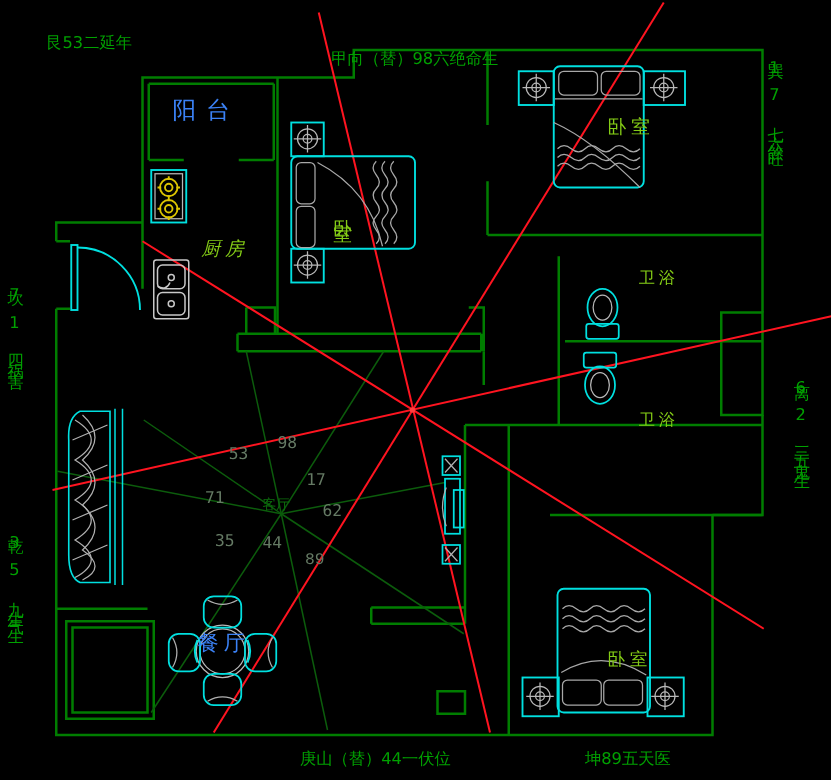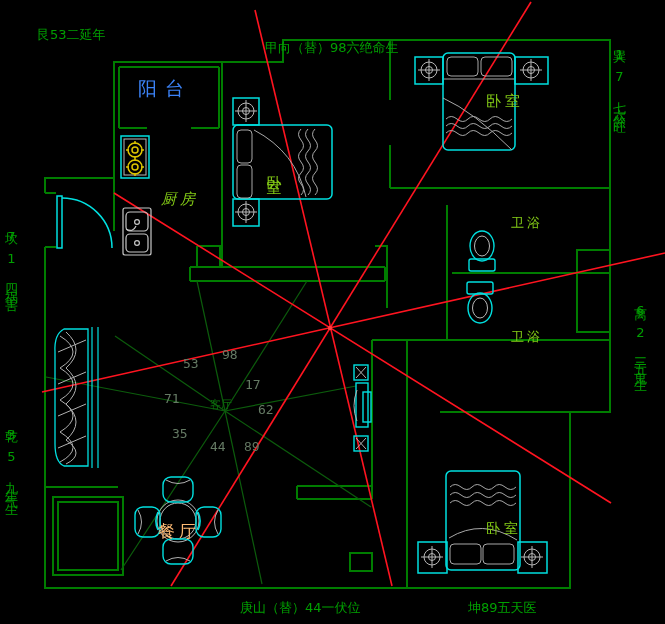--- a/index.html
+++ b/index.html
@@ -217,25 +217,25 @@
 <div class="lbl" style="left:240px;top:601px;">庚山（替）44一伏位</div>
 <div class="lbl" style="left:468px;top:601px;text-align:right;">坤89五天医</div>
 
 <div class="room balcony-lbl" style="left:138px;top:79px;">阳台</div>
 <div class="room" style="left:161px;top:192px;font-style:italic;">厨房</div>
 <div class="room vert" style="left:266px;top:164px;height:46px;">卧室</div>
 <div class="room" style="left:486px;top:94px;">卧室</div>
 <div class="room" style="left:511px;top:216px;font-size:13px;letter-spacing:3px;">卫浴</div>
 <div class="room" style="left:511px;top:330px;font-size:13px;letter-spacing:3px;">卫浴</div>
 <div class="room" style="left:486px;top:521px;font-size:14px;">卧室</div>
-<div class="room" style="left:158px;top:507px;font-size:17px;color:#fdba74;margin-top:16px;">餐厅</div>
+<div class="room" style="left:158px;top:507px;font-size:17px;color:#3b82f6;">餐厅</div>
 <div class="room tiny" style="left:210px;top:399px;">客厅</div>
 
 <div class="num" style="left:183px;top:357px;">53</div>
 <div class="num" style="left:222px;top:348px;">98</div>
 <div class="num" style="left:245px;top:378px;">17</div>
 <div class="num" style="left:164px;top:392px;">71</div>
 <div class="num" style="left:258px;top:403px;">62</div>
 <div class="num" style="left:172px;top:427px;">35</div>
-<div class="num" style="left:210px;top:440px;">44</div>
+<div class="num" style="left:210px;top:428px;">44</div>
 <div class="num" style="left:244px;top:441px;font-family:Liberation Mono, monospace;">89</div>
 
 </div>
 
 </body></html>

